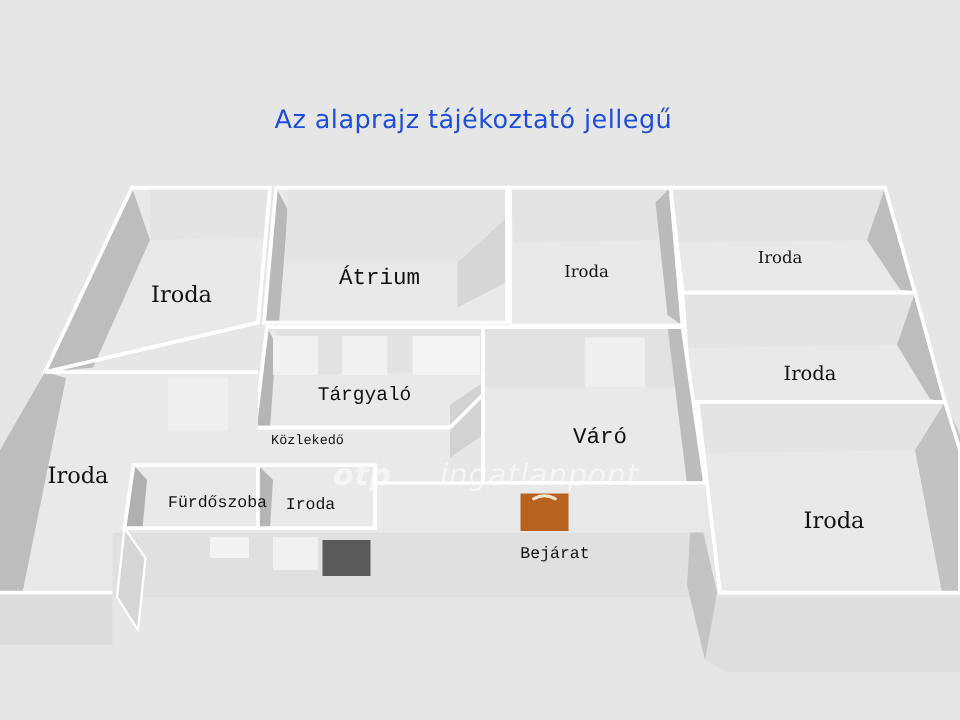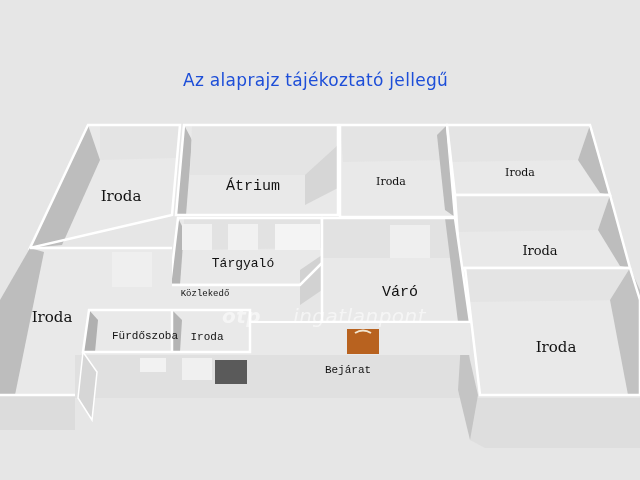--- a/index.html
+++ b/index.html
@@ -118,14 +118,14 @@
 <div class="lbl big" style="left:253px;top:186px;">Átrium</div>
 <div class="lbl serif small" style="left:391px;top:181px;">Iroda</div>
 <div class="lbl serif small" style="left:520px;top:172px;">Iroda</div>
 <div class="lbl serif med" style="left:540px;top:250px;">Iroda</div>
 <div class="lbl med" style="left:243px;top:263px;">Tárgyaló</div>
 <div class="lbl big" style="left:400px;top:292px;">Váró</div>
 <div class="lbl tiny" style="left:205px;top:294px;">Közlekedő</div>
 <div class="lbl serif big" style="left:52px;top:317px;">Iroda</div>
 <div class="lbl small" style="left:145px;top:336px;">Fürdőszoba</div>
 <div class="lbl small" style="left:207px;top:337px;">Iroda</div>
-<div class="lbl small" style="left:348px;top:370px;">Bejárat</div>
+<div class="lbl small" style="left:370px;top:370px;">Bejárat</div>
 <div class="lbl serif big" style="left:556px;top:347px;">Iroda</div>
 
 </body></html>

